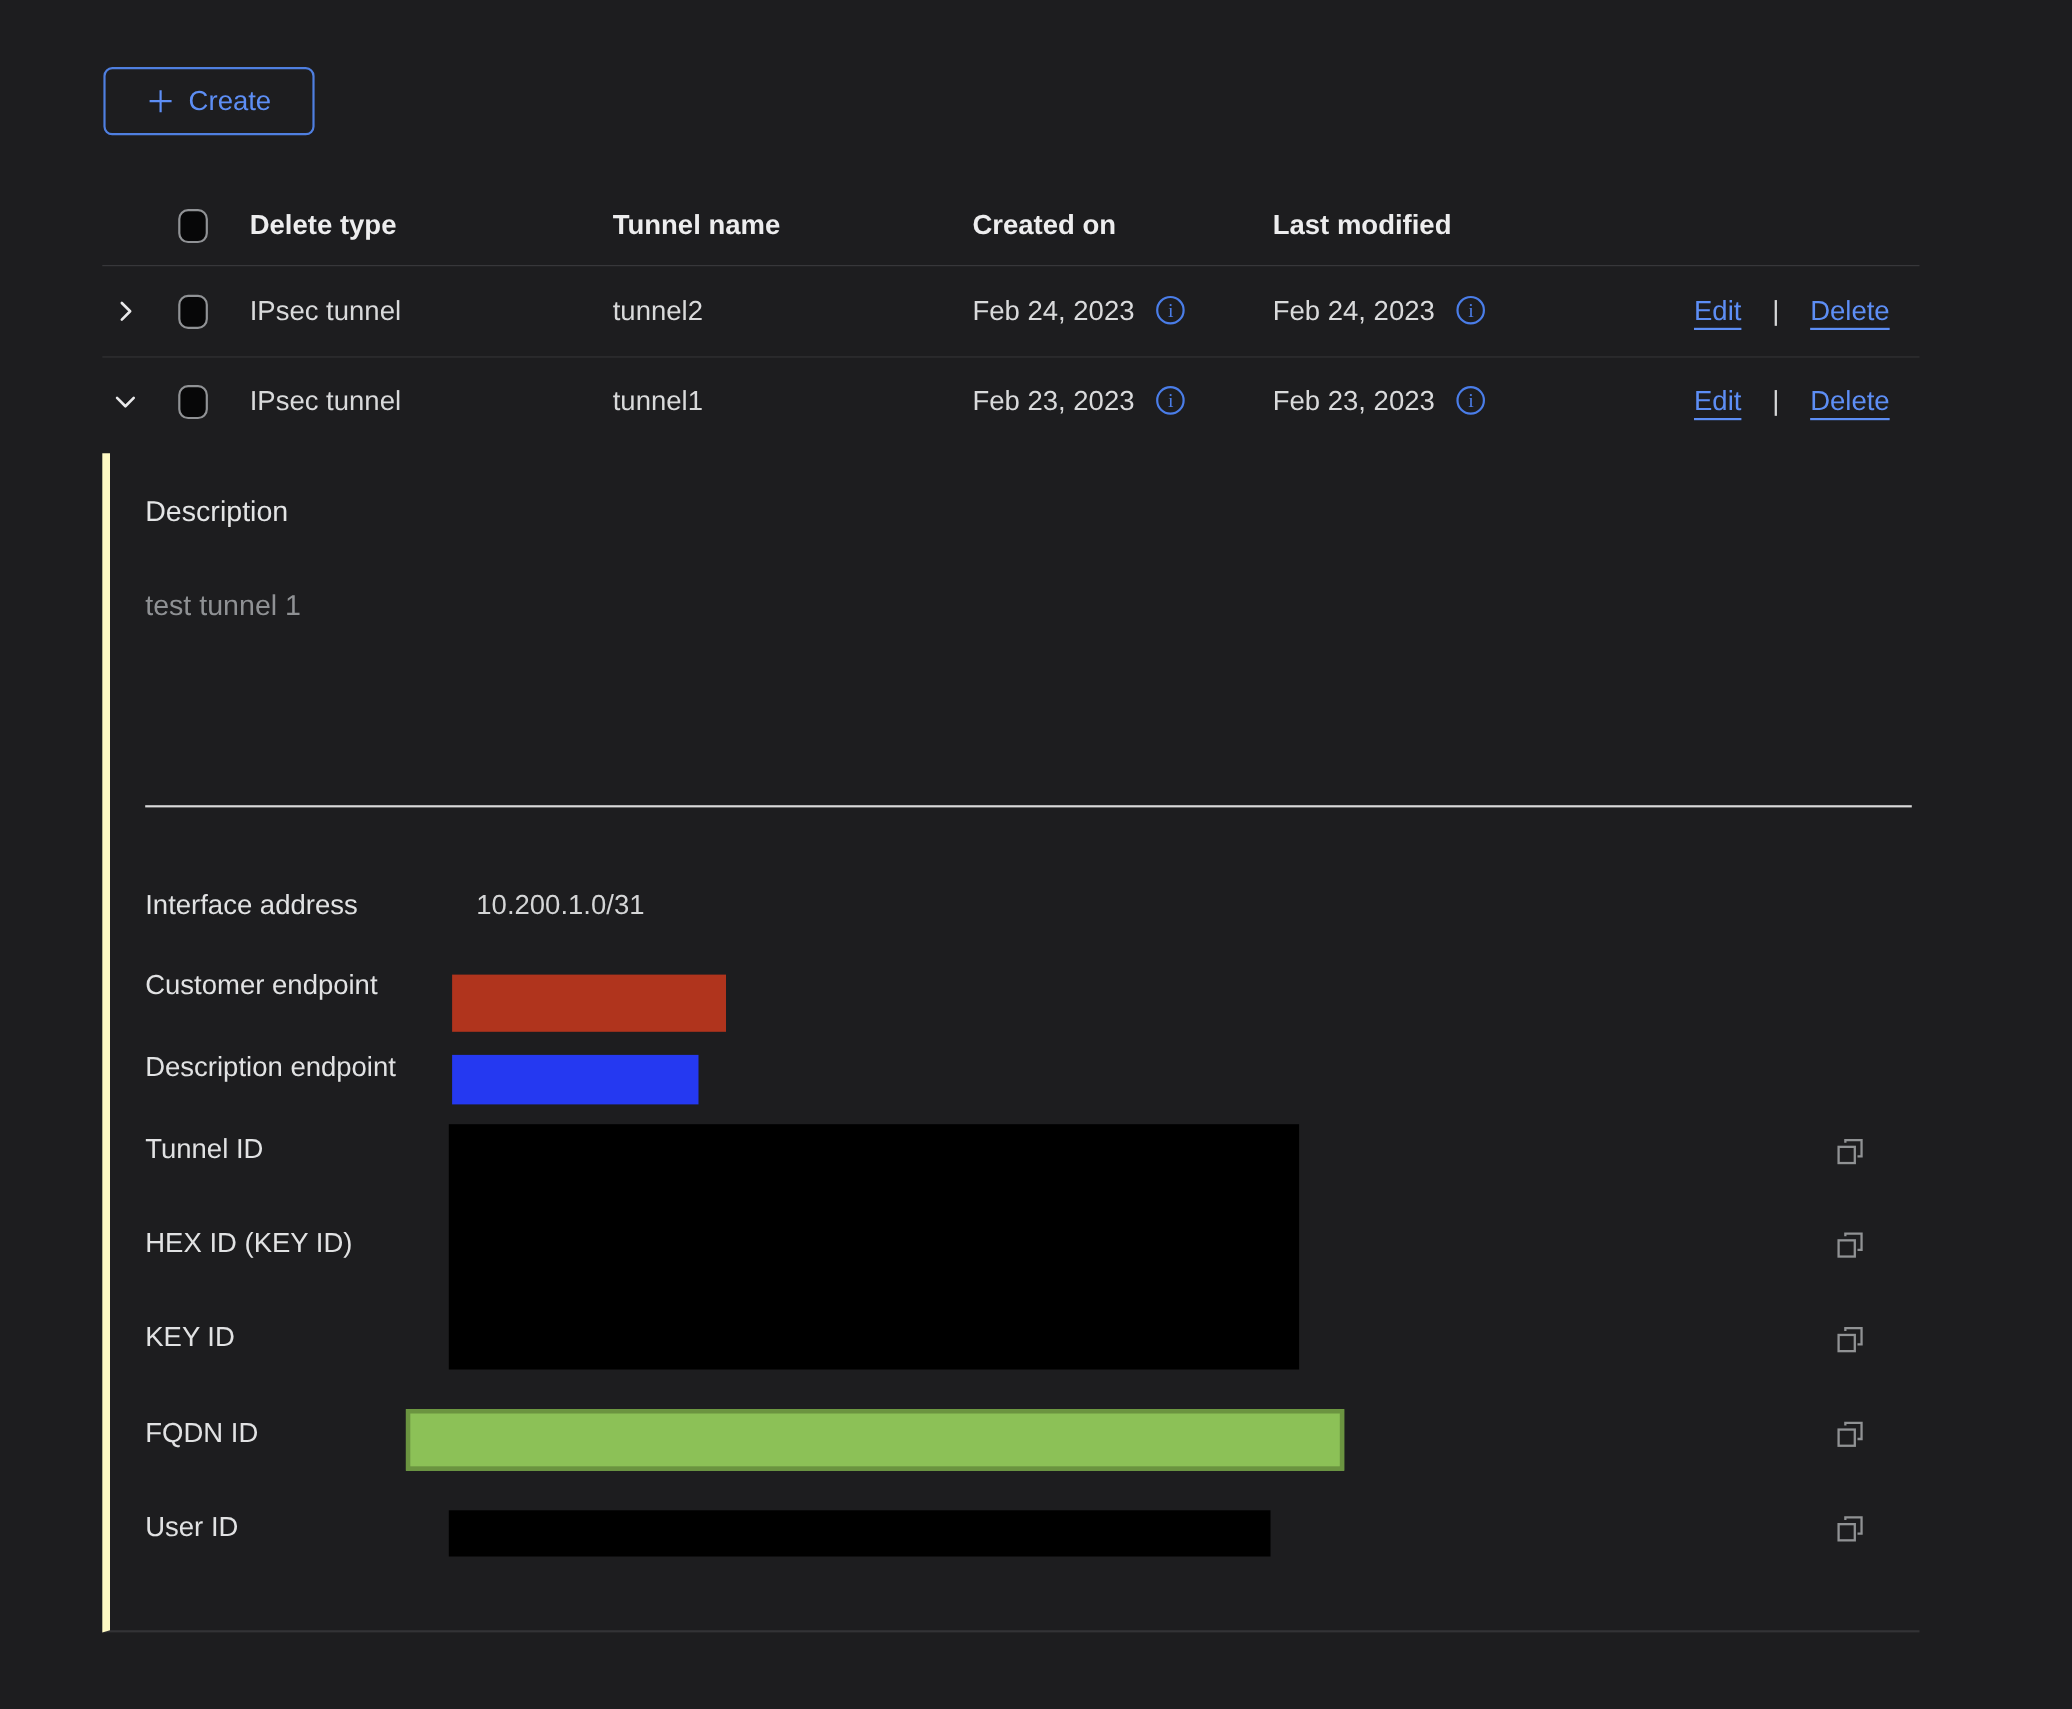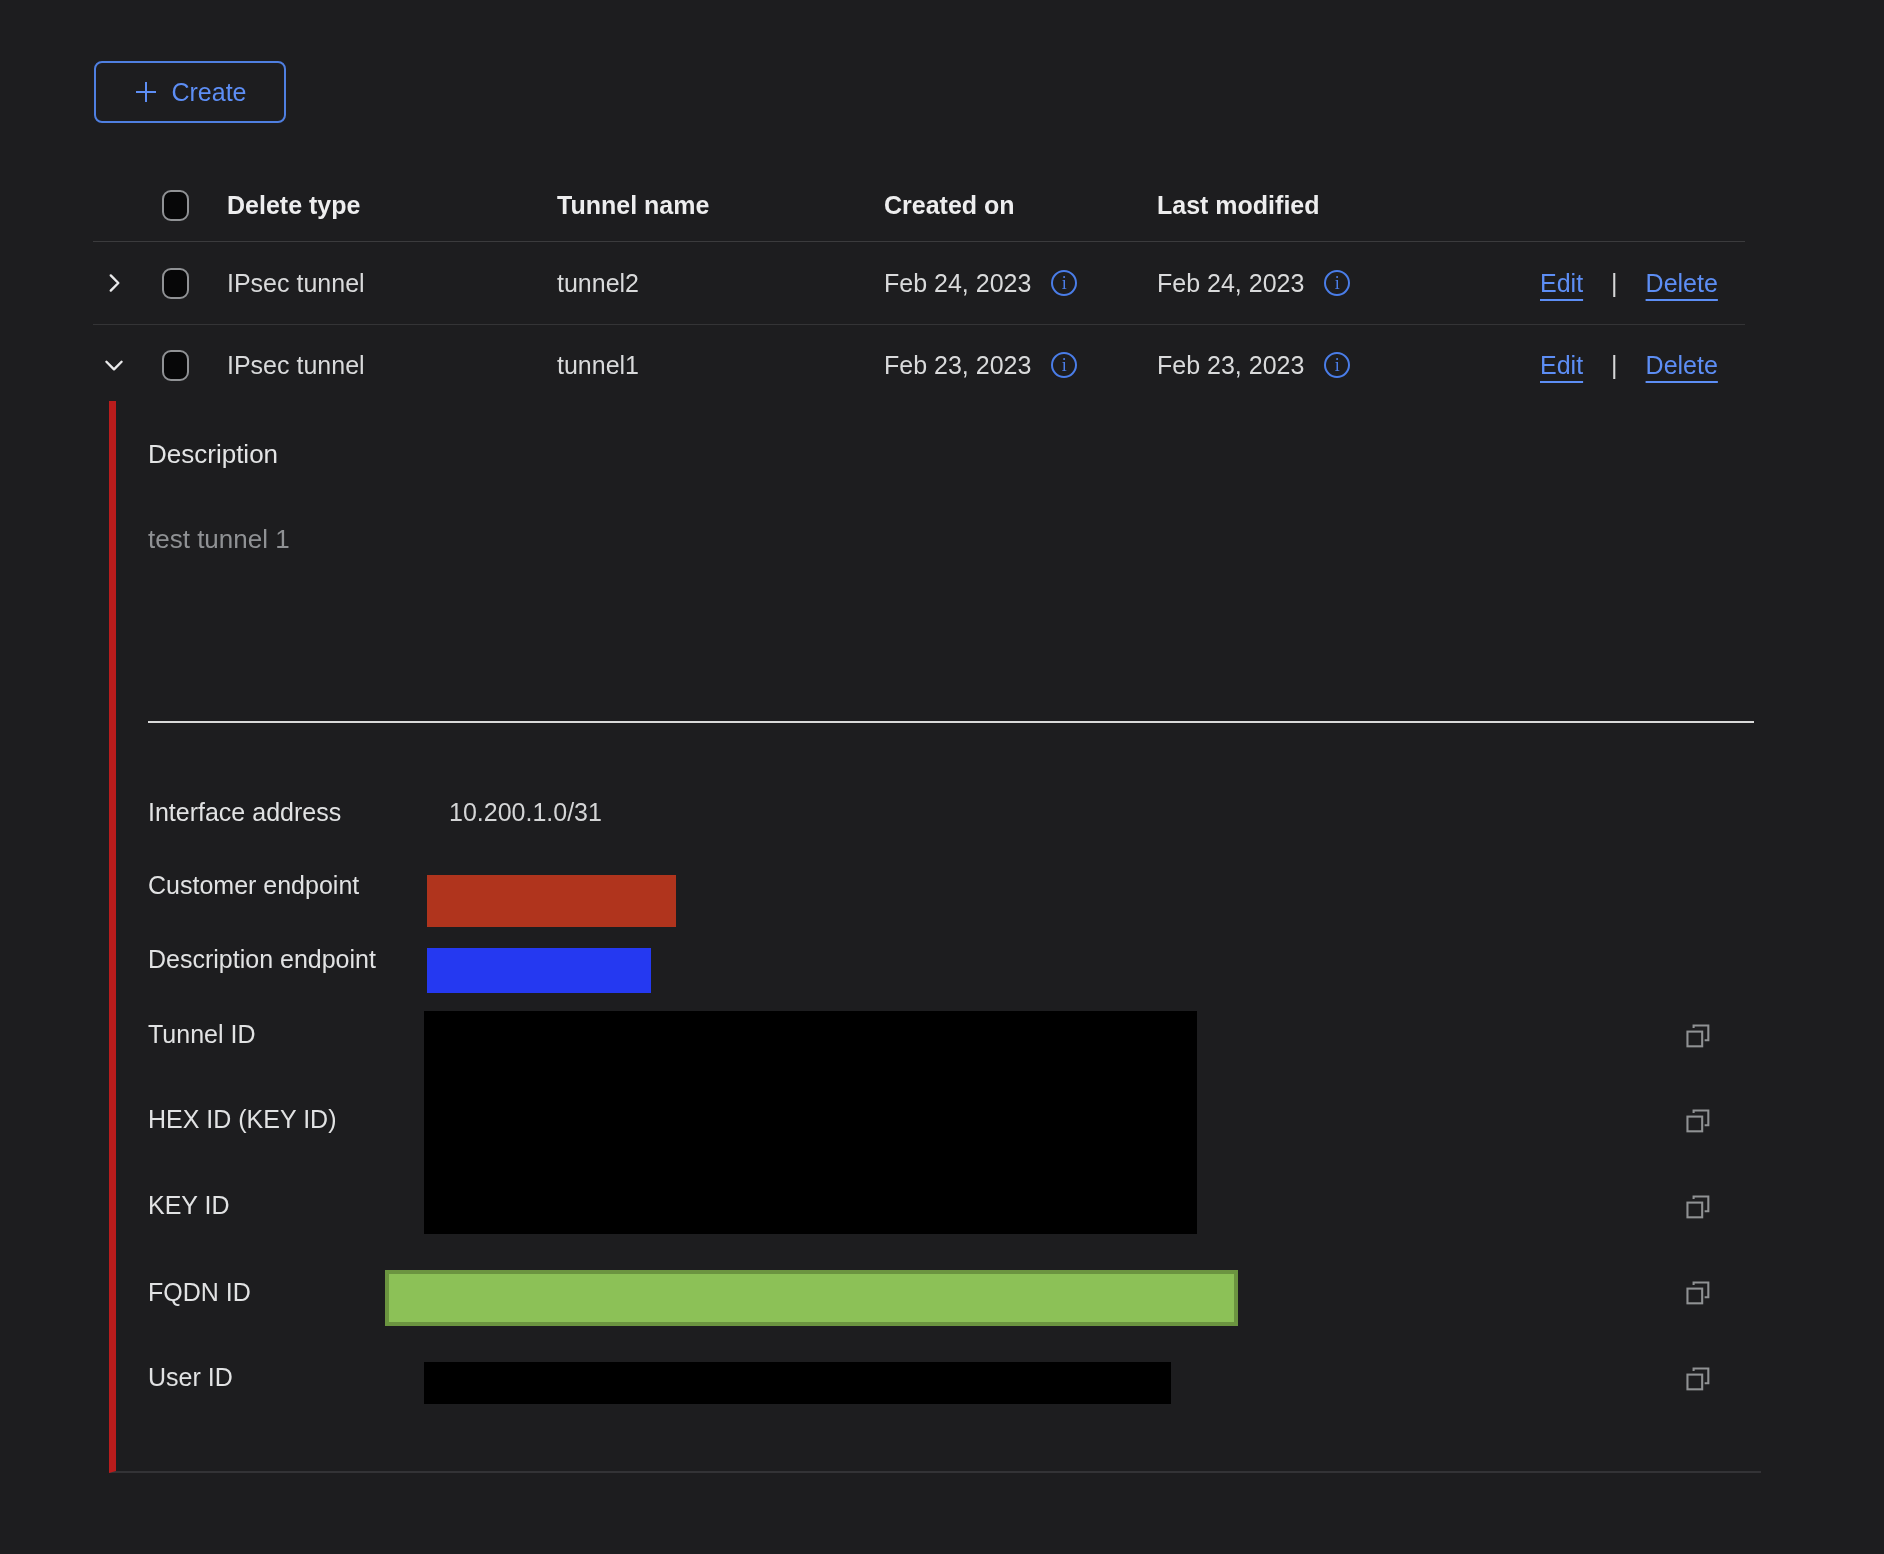--- a/index.html
+++ b/index.html
@@ -34,42 +34,41 @@
   .thead .hlabel { font-weight: bold; color: #ededee; font-size: 25px; }
   .row1 { height: 83px; border-bottom: 1px solid #343436; }
   .row2 { height: 80px; }
   .cell { font-size: 25px; color: #d9dadb; }
   .expander-cell { display: flex; align-items: center; padding-left: 8px; }
   .checkbox-cell { display: flex; align-items: center; padding-left: 15px; }
   .checkbox {
     width: 27px; height: 31px; border: 2px solid #909295;
     border-radius: 9px; background: #070708; cursor: pointer;
   }
-  .date-cell { display: flex; align-items: center; gap: 20px; }
+  .date-cell { display: flex; align-items: flex-start; gap: 20px; }
   .info-icon {
     width: 26px; height: 26px; border: 2px solid #4a7de8; border-radius: 50%;
     color: #4a7de8; font-family: "Liberation Serif", serif; font-style: normal;
     font-size: 18px; line-height: 22px; text-align: center; display: inline-block;
     cursor: pointer; flex: 0 0 auto;
   }
   .actions-cell { display: flex; align-items: center; gap: 28px; }
   .link {
     color: #5d8ef5; font-size: 25px; text-decoration: underline;
     text-underline-offset: 7px; text-decoration-thickness: 2px; cursor: pointer;
   }
   .pipe { color: #d5d6d7; font-size: 25px; }
   .chev { display: block; cursor: pointer; }
 
   
   .panel {
-    position: absolute; left: 93px; top: 401px;
+    position: absolute; left: 93px; top: 412px;
     width: 1652px; height: 1072px;
-    border-left: 7px solid #b91c1c;
+    border-left: 7px solid #fef9c3;
     border-bottom: 2px solid #333336;
-    margin-left: 16px;
   }
   .panel .abs { position: absolute; }
   .desc-label { left: 32px; top: 38px; font-size: 26px; color: #e3e4e5; }
   .desc-value { left: 32px; top: 123px; font-size: 26px; color: #8f9194; }
   .health-btn {
     left: 32px; top: 192px; width: 316px; height: 62px;
     background: transparent; border: 2px solid #4f7fe0; border-radius: 8px;
     color: #5d8ef5; font-size: 25px; font-family: inherit; cursor: pointer;
   }
   .light-divider { left: 32px; top: 320px; width: 1606px; height: 2px; background: #d9d9d9; }

